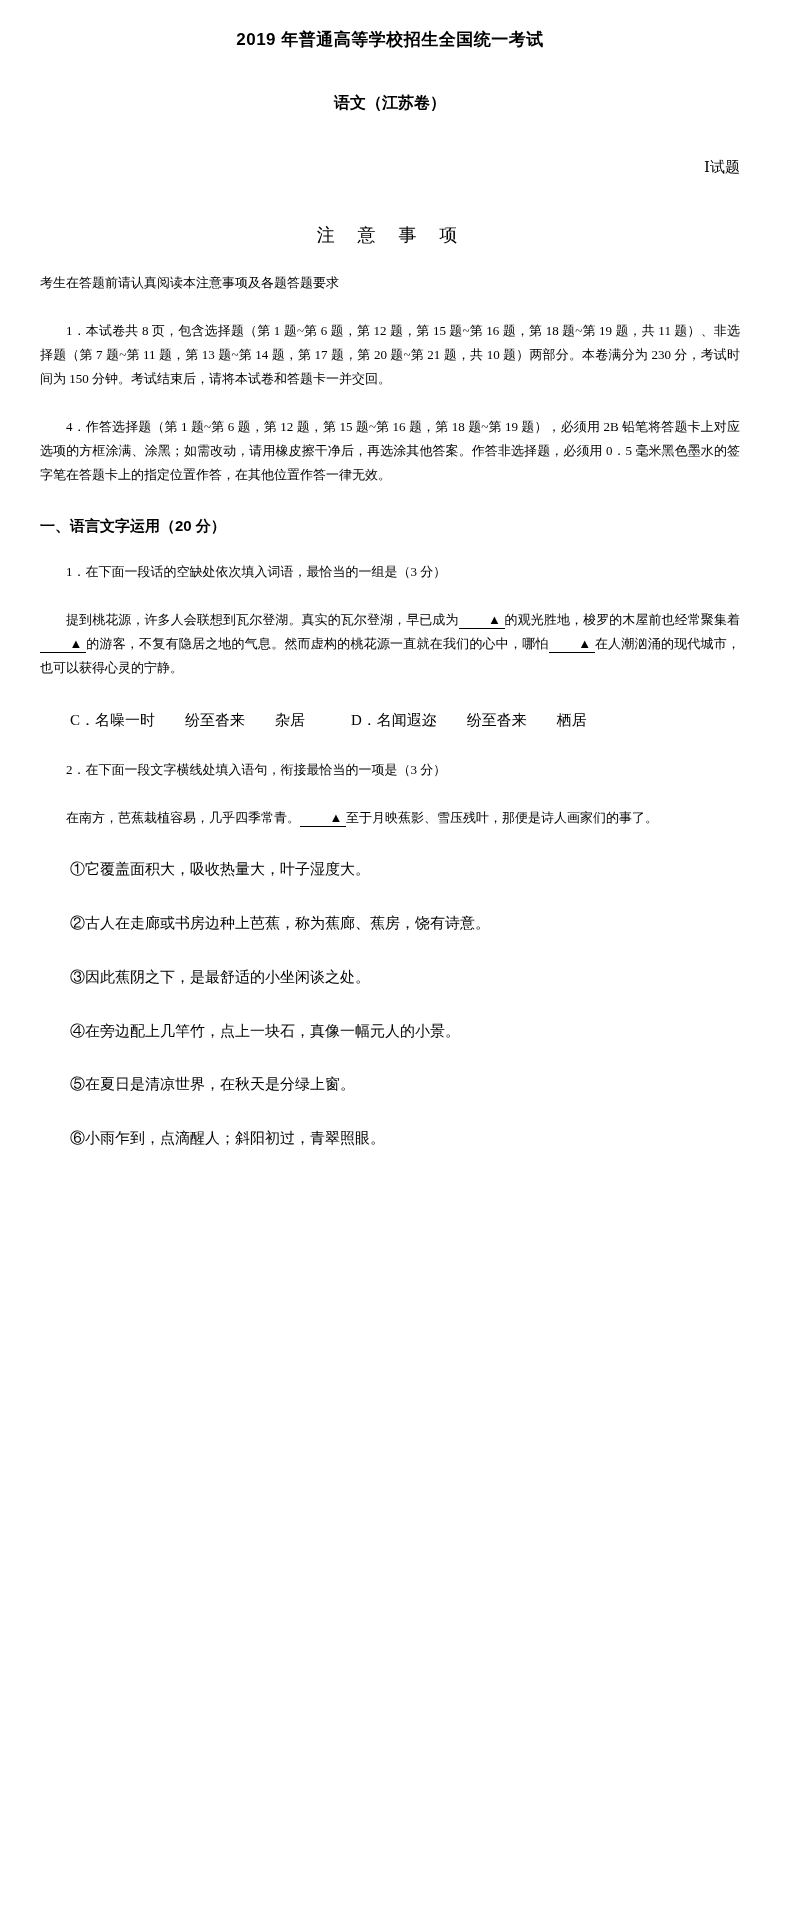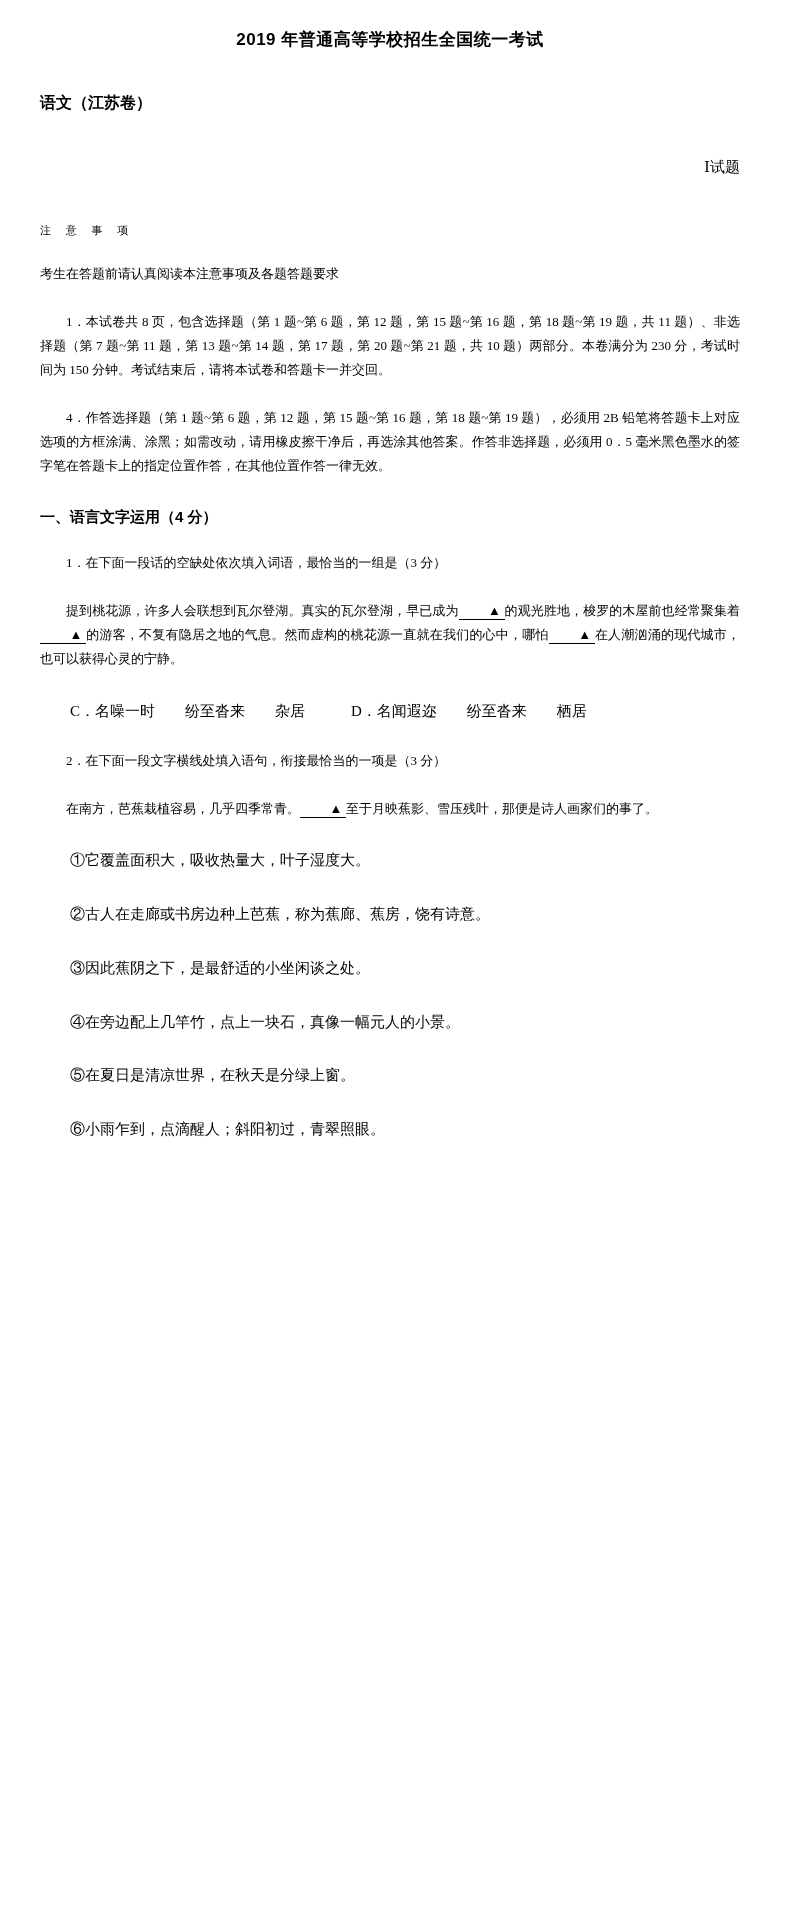--- a/index.html
+++ b/index.html
@@ -23,35 +23,37 @@
   }
   .title-main {
     text-align: center;
     font-weight: bold;
     font-size: 17px;
     letter-spacing: 0.5px;
     margin: 14px 0 0 0;
     font-family: "Liberation Sans", "DejaVu Sans", sans-serif;
   }
   .title-sub {
+    text-align: center;
     font-weight: bold;
     font-size: 16px;
     margin: 42px 0 0 0;
     font-family: Liberation Mono, monospace;
   }
   .title-part {
     text-align: right;
     font-size: 15px;
     margin: 44px 0 0 0;
   }
   .title-notice {
-    text-align: left;
-    font-size: 11px;
+    text-align: center;
+    font-size: 18px;
     margin: 46px 0 0 0;
     letter-spacing: 6px;
+    font-family: Liberation Mono, monospace;
   }
   p.body-text {
     font-size: 13px;
     line-height: 1.85;
     margin: 24px 0 0 0;
     text-align: justify;
     text-justify: inter-ideograph;
   }
   p.indent2 {
     text-indent: 2em;
@@ -95,21 +97,21 @@
 
   <div class="title-part">Ⅰ试题</div>
 
   <div class="title-notice">注 意 事 项</div>
 
   <p class="body-text">考生在答题前请认真阅读本注意事项及各题答题要求</p>
 
   <p class="body-text indent2">1．本试卷共 8 页，包含选择题（第 1 题~第 6 题，第 12 题，第 15 题~第 16 题，第 18 题~第 19 题，共 11 题）、非选择题（第 7 题~第 11 题，第 13 题~第 14 题，第 17 题，第 20 题~第 21 题，共 10 题）两部分。本卷满分为 230 分，考试时间为 150 分钟。考试结束后，请将本试卷和答题卡一并交回。</p>
   <p class="body-text indent2">4．作答选择题（第 1 题~第 6 题，第 12 题，第 15 题~第 16 题，第 18 题~第 19 题），必须用 2B 铅笔将答题卡上对应选项的方框涂满、涂黑；如需改动，请用橡皮擦干净后，再选涂其他答案。作答非选择题，必须用 0．5 毫米黑色墨水的签字笔在答题卡上的指定位置作答，在其他位置作答一律无效。</p>
 
-  <div class="section-head">一、语言文字运用（4 分）</div>
+  <div class="section-head">一、语言文字运用（20 分）</div>
 
   <p class="body-text indent2">1．在下面一段话的空缺处依次填入词语，最恰当的一组是（3 分）</p>
 
   <p class="body-text indent2">
     <span>提到桃花源，许多人会联想到瓦尔登湖。真实的瓦尔登湖，早已成为</span><span class="blank">▲</span><span>的观光胜地，梭罗的</span><span>木屋前也经常聚集着</span><span class="blank">▲</span><span>的游客，不复有隐居之地的气息。然而虚构的桃花源一直就在我们的心中，哪怕</span><span class="blank">▲</span><span>在人潮汹涌的现代城市，也可以获得心灵的宁静。</span>
   </p>
 
 
   <p class="opt-row">
     <span>C．</span><span>名噪一时　　纷至沓来　　杂居</span><span class="opt-gap-lg"></span><span>D．</span><span>名闻遐迩　　纷至沓来　　栖居</span>

